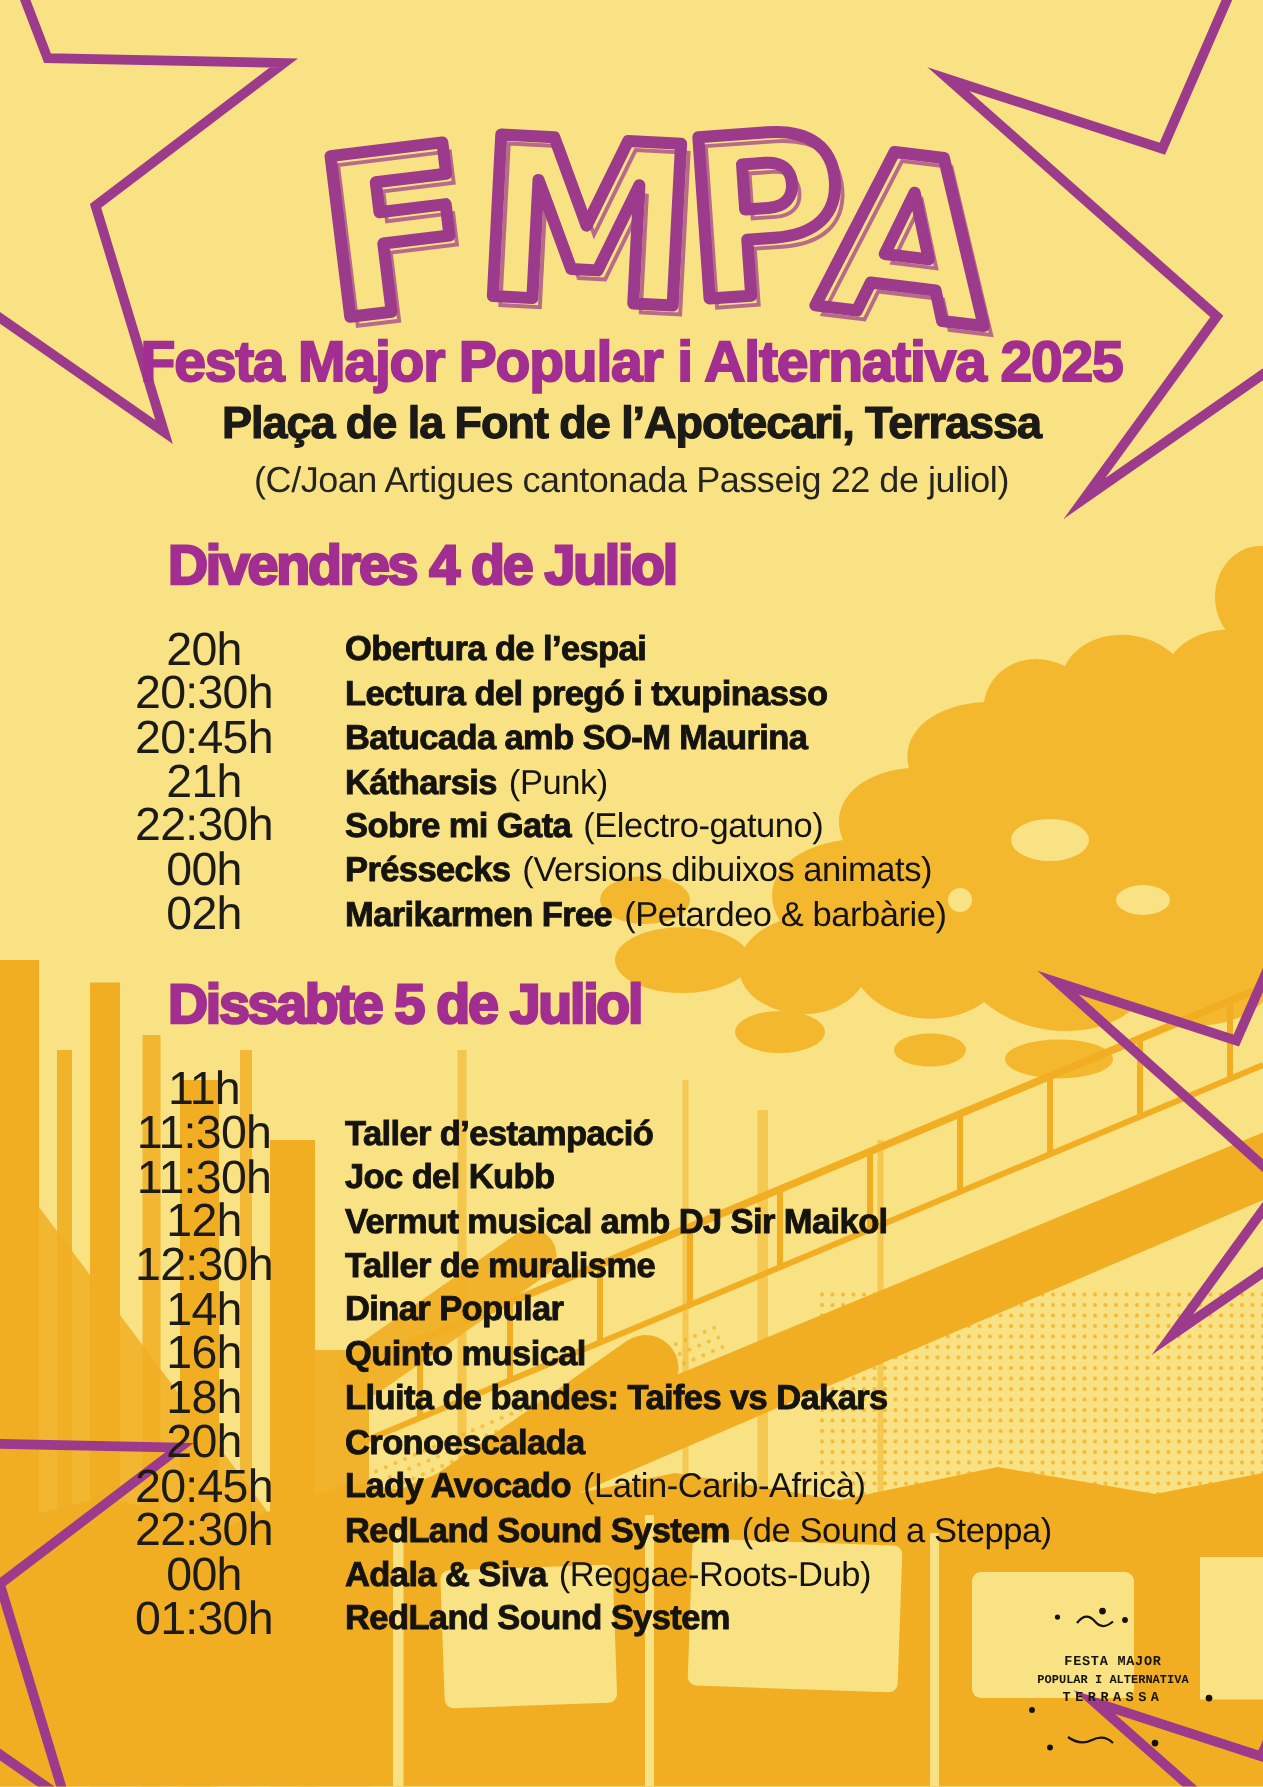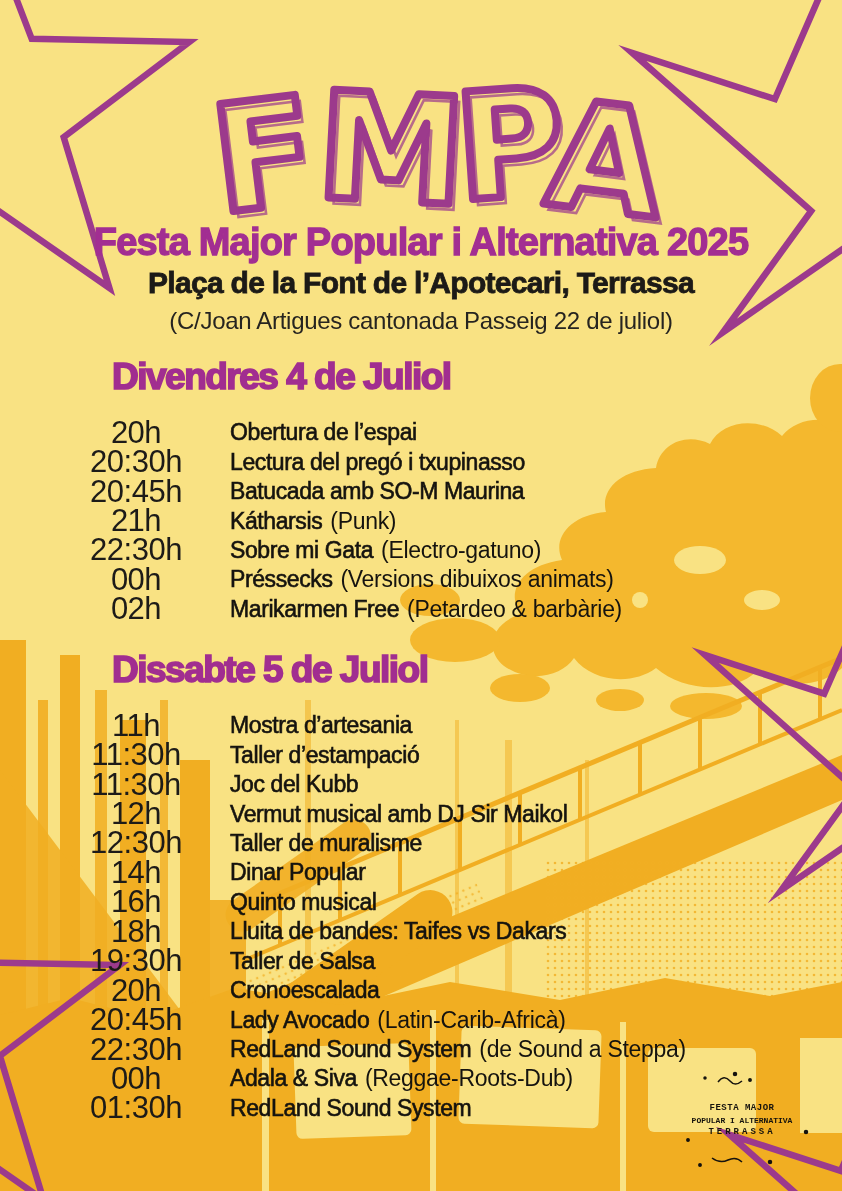--- a/index.html
+++ b/index.html
@@ -20,21 +20,21 @@
   .day-heading{position:absolute;left:112px;z-index:2;font-size:37px;font-weight:700;color:#A12E90;
     -webkit-text-stroke:1.7px #A12E90;letter-spacing:-1.5px;white-space:nowrap;}
   #heading0{top:356px;}
   #heading1{top:649px;}
   .rows{position:absolute;left:80px;z-index:2;}
   #rows0{top:418px;}
   #rows1{top:711px;}
   .row{display:flex;align-items:center;height:29.45px;}
   .time{width:112px;text-align:center;font-size:31px;color:#1d1b18;letter-spacing:-.5px;}
   .event{margin-left:38px;font-size:23px;color:#15130f;white-space:nowrap;}
-  .event b{font-weight:400;letter-spacing:-.4px;margin-top:48px;-webkit-text-stroke:.6px #15130f;}
+  .event b{font-weight:700;letter-spacing:-.4px;margin-top:48px;-webkit-text-stroke:.6px #15130f;}
   .event .d{font-weight:400;letter-spacing:-.3px;}
   .event .d:not(:empty){margin-left:8px;}
   .stamp{position:absolute;left:678px;top:1102px;width:128px;z-index:2;text-align:center;
     color:#16130e;font-family:"Liberation Mono",monospace;font-weight:700;line-height:1.4;}
   .stamp .s1{font-size:9px;letter-spacing:.5px;}
   .stamp .s2{font-size:8px;letter-spacing:0;}
   .stamp .s3{font-size:9px;letter-spacing:3px;}
 </style>
 </head>
 <body>
@@ -181,21 +181,20 @@
     <div class="row">
     <span class="time">02h</span>
     <span class="event"><b>Marikarmen Free</b><span class="d">(Petardeo &amp; barbàrie)</span></span>
   </div>
   </div>
 
 <div class="day-heading" id="heading1">Dissabte 5 de Juliol</div>
 <div class="rows" id="rows1">
     <div class="row">
     <span class="time">11h</span>
-    <span class="event"><b>Mostra d’artesania</b><span class="d"></span></span>
   </div>
     <div class="row">
     <span class="time">11:30h</span>
     <span class="event"><b>Taller d’estampació</b><span class="d"></span></span>
   </div>
     <div class="row">
     <span class="time">11:30h</span>
     <span class="event"><b>Joc del Kubb</b><span class="d"></span></span>
   </div>
     <div class="row">
@@ -210,24 +209,20 @@
     <span class="time">14h</span>
     <span class="event"><b>Dinar Popular</b><span class="d"></span></span>
   </div>
     <div class="row">
     <span class="time">16h</span>
     <span class="event"><b>Quinto musical</b><span class="d"></span></span>
   </div>
     <div class="row">
     <span class="time">18h</span>
     <span class="event"><b>Lluita de bandes: Taifes vs Dakars</b><span class="d"></span></span>
-  </div>
-    <div class="row">
-    <span class="time">19:30h</span>
-    <span class="event"><b>Taller de Salsa</b><span class="d"></span></span>
   </div>
     <div class="row">
     <span class="time">20h</span>
     <span class="event"><b>Cronoescalada</b><span class="d"></span></span>
   </div>
     <div class="row">
     <span class="time">20:45h</span>
     <span class="event"><b>Lady Avocado</b><span class="d">(Latin-Carib-Africà)</span></span>
   </div>
     <div class="row">

